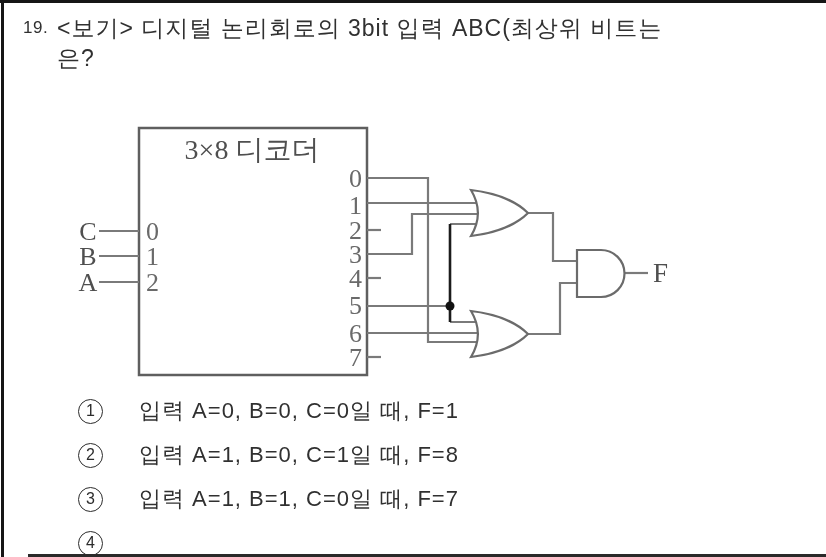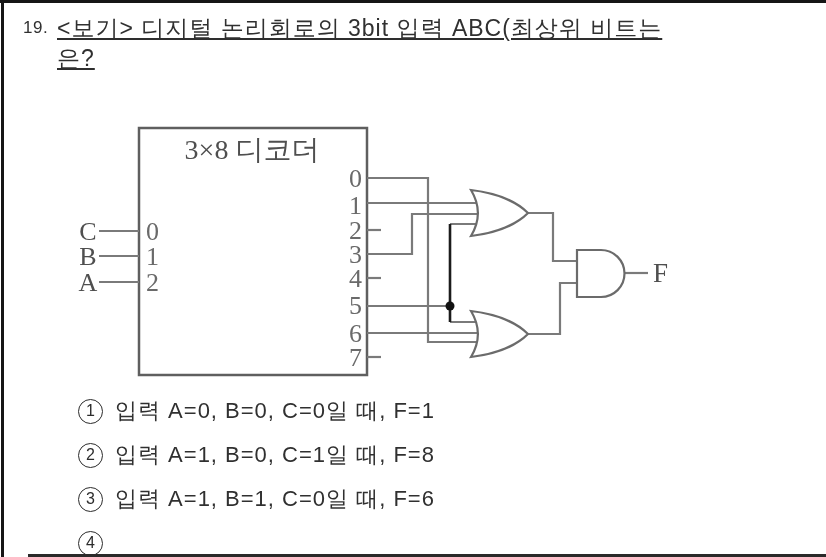--- a/index.html
+++ b/index.html
@@ -10,39 +10,39 @@
     overflow:hidden;
     font-family:"Liberation Sans","DejaVu Sans",sans-serif;
     color:#2e2e2e;
   }
   .border-top{position:absolute;left:0;top:0;width:826px;height:3px;background:#161616;}
   .border-left{position:absolute;left:1px;top:0;width:3px;height:557px;background:#161616;}
   .border-bottom{position:absolute;left:28px;top:554px;width:798px;height:3px;background:#2a2a2a;}
 
   .question{position:absolute;left:23px;top:13px;width:780px;display:flex;}
   .qnum{font-size:17px;line-height:30px;letter-spacing:.5px;flex:0 0 34px;color:#303030;}
-  .qtext{flex:1;text-decoration:underline;}
+  .qtext{flex:1;}
   .qline{font-size:23px;line-height:30px;letter-spacing:1px;white-space:nowrap;color:#303030;}
 
   .circuit{position:absolute;left:0;top:0;width:826px;height:557px;}
   .wire{stroke:#7a7a7a;stroke-width:2.2;fill:none;}
   .wire-dark{stroke:#1c1c1c;stroke-width:2.6;fill:none;}
   .gate{fill:#ffffff;stroke:#6b6b6b;stroke-width:2.2;}
   .decoder{fill:#ffffff;stroke:#5f5f5f;stroke-width:2.5;}
   .dlabel{font-family:"Liberation Serif","DejaVu Serif",serif;fill:#4f4f4f;}
   .pinlabel{font-family:"Liberation Serif","DejaVu Serif",serif;fill:#6a6a6a;}
 
   .options{position:absolute;left:78px;top:389px;}
   .option{display:flex;align-items:center;height:44px;gap:12px;}
   .marker{
     width:25px;height:25px;border:1.7px solid #2c2c2c;border-radius:50%;
     display:inline-flex;align-items:center;justify-content:center;
     font-size:16px;box-sizing:border-box;color:#2c2c2c;flex:0 0 25px;
   }
-  .option-text{font-size:22px;letter-spacing:1px;white-space:nowrap;color:#303030;}
+  .option-text{font-size:22px;letter-spacing:1px;white-space:nowrap;color:#303030;margin-left:24px;}
 </style>
 </head>
 <body>
 
 <div class="page">
   <div class="border-top"></div>
   <div class="border-left"></div>
   <div class="border-bottom"></div>
 
   <div class="question">
@@ -113,21 +113,21 @@
     <div class="option">
       <span class="marker">
           <span>2</span>
         </span>
       <span class="option-text">입력 A=1, B=0, C=1일 때, F=8</span>
     </div>
     <div class="option">
       <span class="marker">
           <span>3</span>
         </span>
-      <span class="option-text">입력 A=1, B=1, C=0일 때, F=6</span>
+      <span class="option-text">입력 A=1, B=1, C=0일 때, F=7</span>
     </div>
     <div class="option">
       <span class="marker">
           <span>4</span>
         </span>
     </div>
   </div>
 </div>
 
 </body></html>

